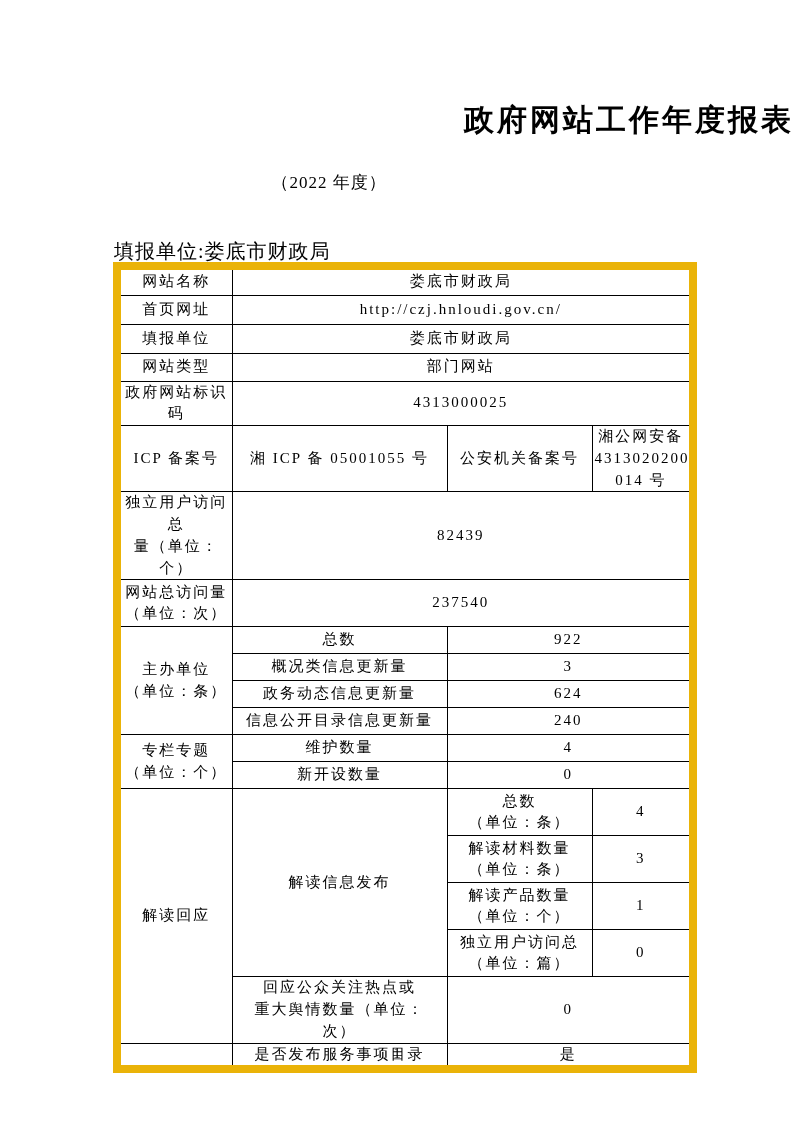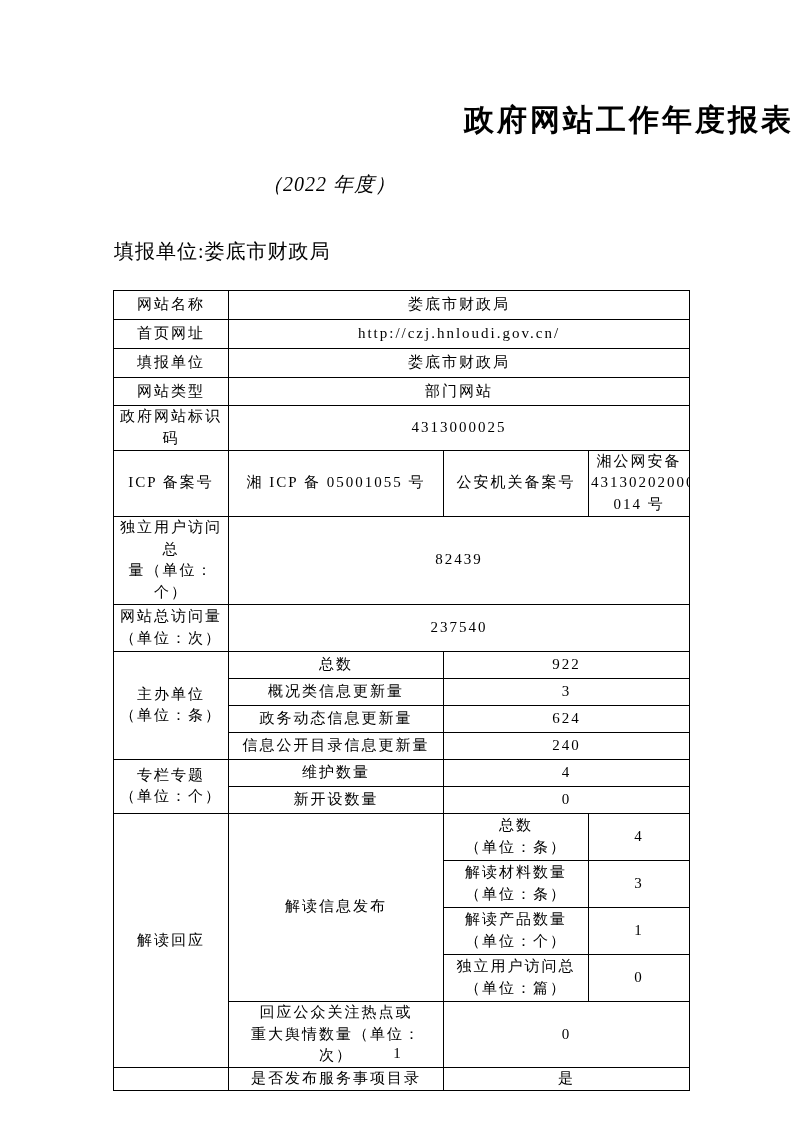--- a/index.html
+++ b/index.html
@@ -9,30 +9,30 @@
     font-family:"Liberation Serif","DejaVu Serif",serif;
     position:relative; overflow:hidden;
   }
   .title {
     position:absolute; top:100px; left:0; width:794px;
     text-align:right; font-family:"Liberation Sans","DejaVu Sans",sans-serif;
     font-weight:bold; font-size:30px; letter-spacing:3px;
   }
   .subtitle {
     position:absolute; top:171px; left:0; width:658px;
-    text-align:center; font-size:20px; letter-spacing:1px;font-style:italic;
+    text-align:center; font-size:17px; letter-spacing:1px;
   }
   .reporting-unit {
     position:absolute; top:238px; left:114px;
     font-size:20px; letter-spacing:1px;
   }
   table.report {
     position:absolute; top:262px; left:113px;
     width:576px; table-layout:fixed;
-    border-collapse:collapse; border:1px solid #eab308;margin-top:28px;
+    border-collapse:collapse; border:8px solid #eab308;
   }
   table.report td {
     border:1px solid #000;
     text-align:center; vertical-align:middle;
     font-size:15px; letter-spacing:2px; line-height:1.45;
     padding:0 2px; white-space:pre-line;
     overflow:hidden;
   }
   td.lat { letter-spacing:1px; }
   td.response-label { padding-left:20px; }

